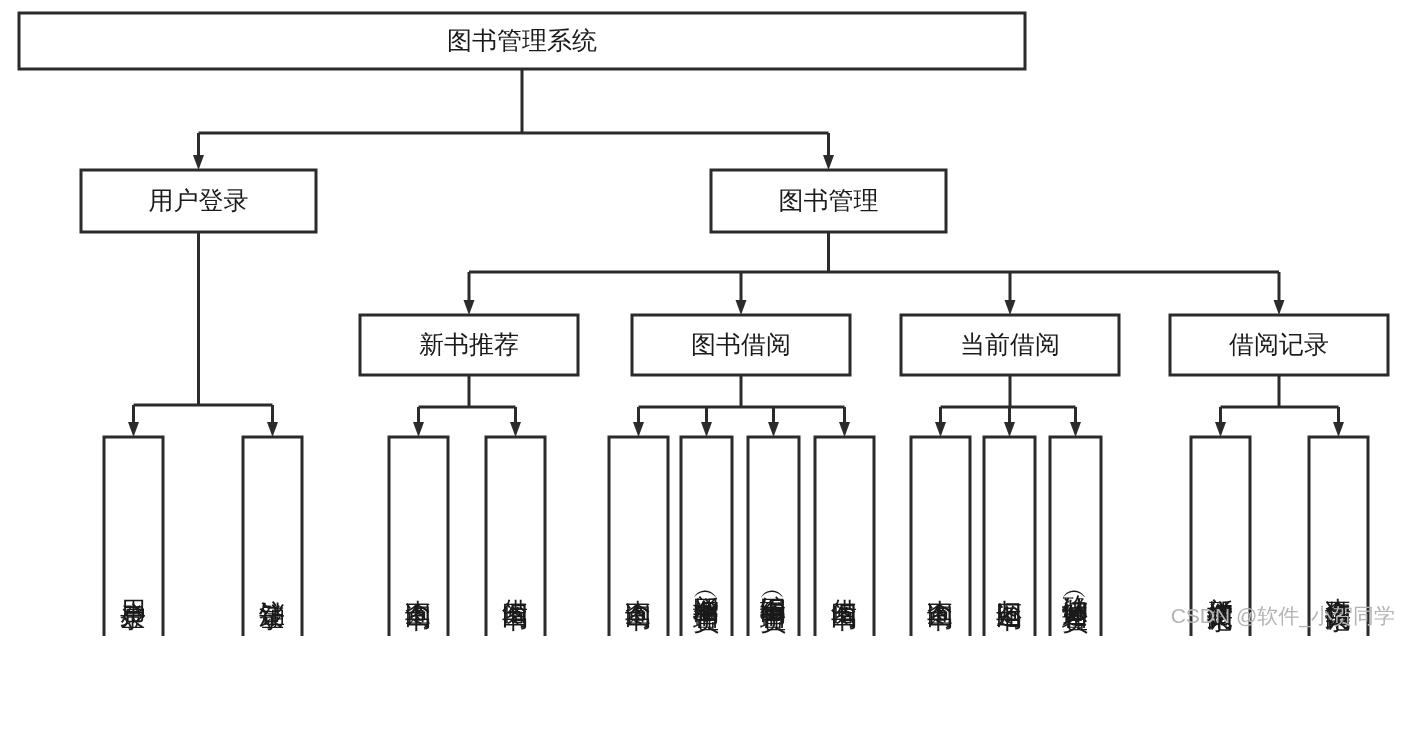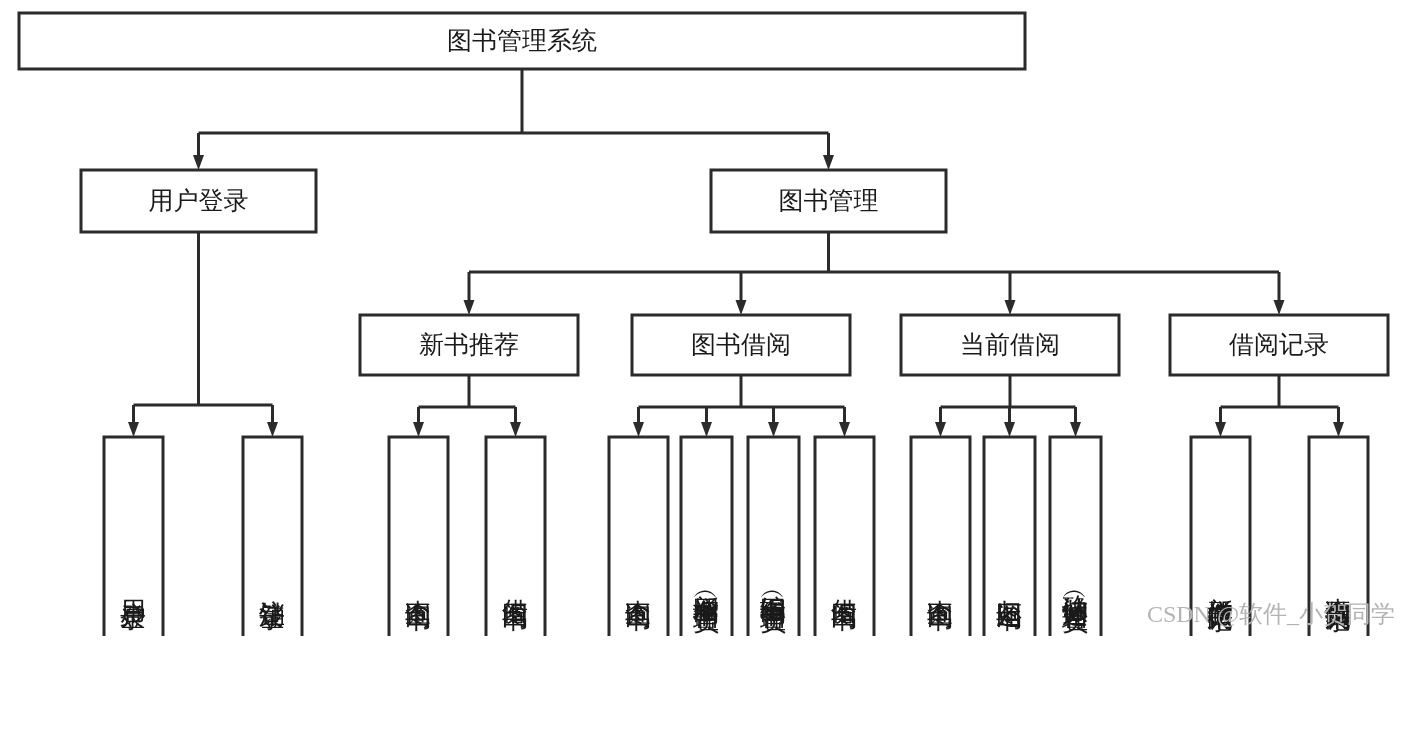--- a/index.html
+++ b/index.html
@@ -59,22 +59,22 @@
     font-size: 26px;
     line-height: 1.08;
     letter-spacing: 2px;
     color: #1a1a1a;
     white-space: nowrap;
   }
   .watermark {
     position: absolute;
     right: 10px;
     bottom: 6px;
-    font-family: Liberation Serif, serif;
-    font-size: 24px;
+    font-family: Liberation Sans, sans-serif;
+    font-size: 21px;
     color: #b4b4b4;
     white-space: nowrap;
   }
 </style>
 </head>
 <body>
 
 <div id="diagram-root">
 
   <svg class="flow" viewBox="0 0 1405 747">

